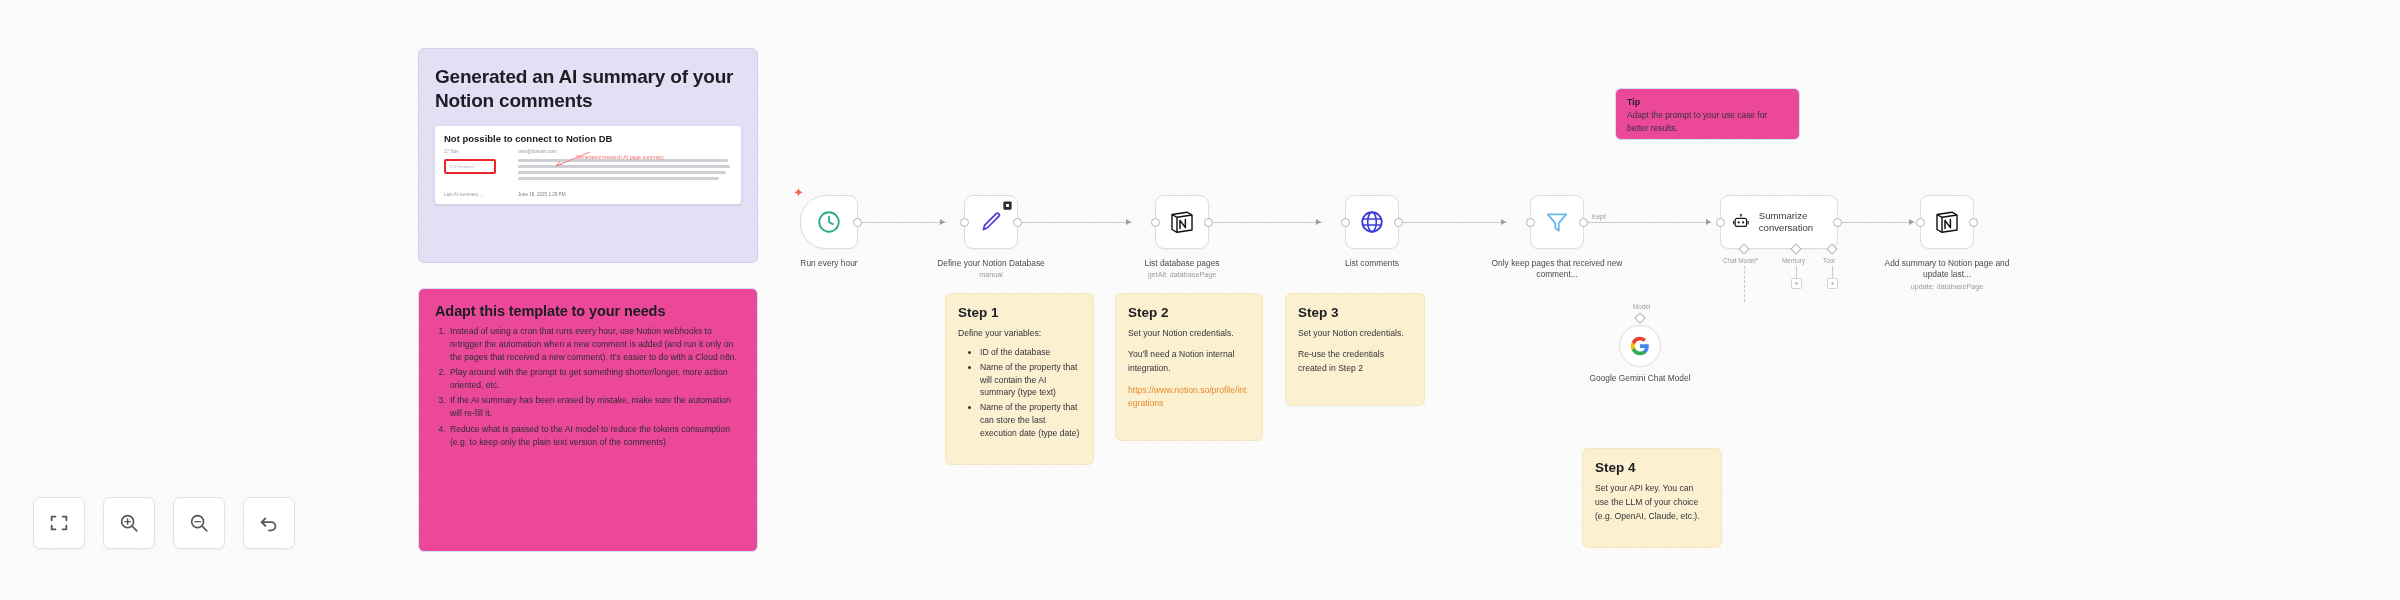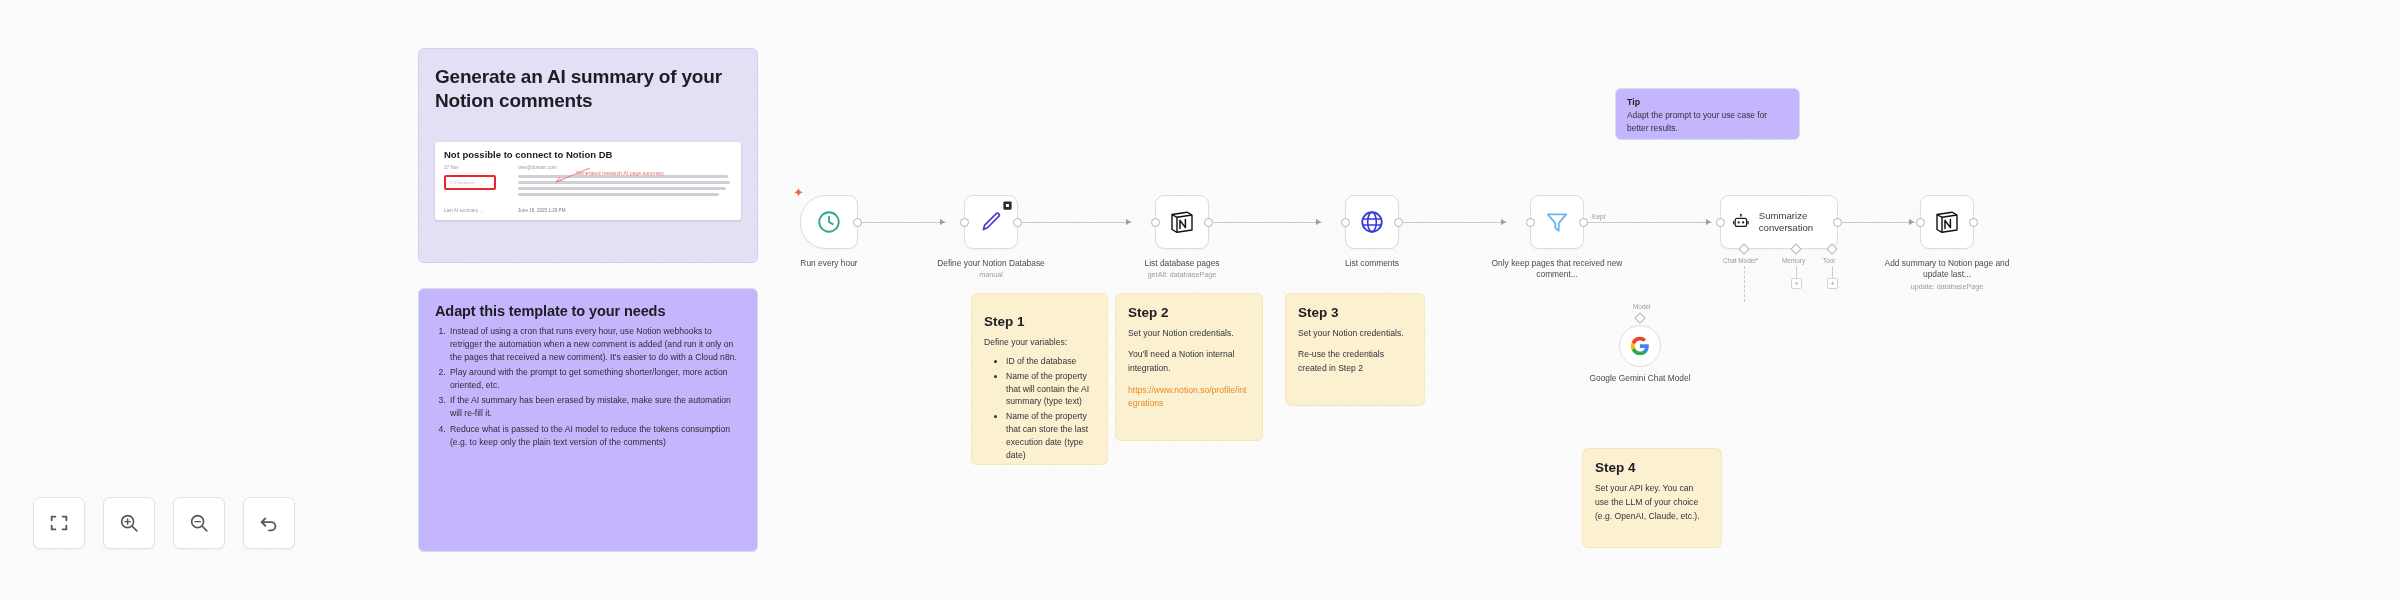--- a/index.html
+++ b/index.html
@@ -20,21 +20,21 @@
   
   .sticky {
     position: absolute;
     border-radius: 6px;
   }
   .sticky-purple {
     background: #e3e0f5;
     border: 1px solid #d3cfee;
   }
   .sticky-blue {
-    background: #c4b5fd;
+    background: #ec4899;
     border: 1px solid #cfe1f2;
   }
   .sticky-yellow {
     background: #fbf0cf;
     border: 1px solid #f5e7bb;
   }
 
   .note-title-lg {
     font-size: 19px; font-weight: bold; color: #1d1d24;
     line-height: 1.28; letter-spacing: -0.2px;
@@ -217,23 +217,23 @@
     border-radius: 7px;
     display: flex; align-items: center; justify-content: center;
     box-shadow: 0 1px 2px rgba(0,0,0,.05);
     cursor: pointer;
   }
 </style>
 </head>
 <body>
 
 <div class="sticky sticky-purple" style="left:418px; top:48px; width:340px; height:215px; padding:16px 16px 0 16px;">
-  <div class="note-title-lg">Generate an AI summary of your Notion comments</div>
-
-  <div class="shot" style="margin-top:28px;">
+  <div class="note-title-lg">Generated an AI summary of your Notion comments</div>
+
+  <div class="shot" style="margin-top:12px;">
     <div class="shot-title">Not possible to connect to Notion DB</div>
     <div style="display:flex; gap:8px; align-items:flex-start; position:relative;">
       <div style="width:66px;">
         <div style="font-size:4.6px;color:#9a9aa6;margin-bottom:5px;">17 Nov</div>
         <div class="redbox" style="display:flex;align-items:center;padding-left:3px;">
           <span style="font-size:4px;color:#b9b9c2;">IT &amp; Hardware</span>
         </div>
       </div>
       <div style="flex:1;">
         <div style="font-size:4.6px;color:#9a9aa6;margin-bottom:5px;">user@domain.com</div>
@@ -265,21 +265,21 @@
     <li>If the AI summary has been erased by mistake, make sure the automation will re-fill it.</li>
     <li>Reduce what is passed to the AI model to reduce the tokens consumption (e.g. to keep only the plain text version of the comments)</li>
   </ol>
 </div>
 
 <div class="sticky sticky-blue" style="left:1615px; top:88px; width:185px; height:52px; padding:8px 11px;">
   <div class="tip-title">Tip</div>
   <div class="tip-body">Adapt the prompt to your use case for better results.</div>
 </div>
 
-<div class="sticky sticky-yellow" style="left:971px; top:293px; width:137px; height:172px; padding:20px 12px;">
+<div class="sticky sticky-yellow" style="left:945px; top:293px; width:149px; height:172px; padding:11px 12px;">
   <div class="step-title">Step 1</div>
   <div class="step-body">Define your variables:</div>
   <ul class="step1">
     <li>ID of the database</li>
     <li>Name of the property that will contain the AI summary (type text)</li>
     <li>Name of the property that can store the last execution date (type date)</li>
   </ul>
 </div>
 
 <div class="sticky sticky-yellow" style="left:1115px; top:293px; width:148px; height:148px; padding:11px 12px;">

